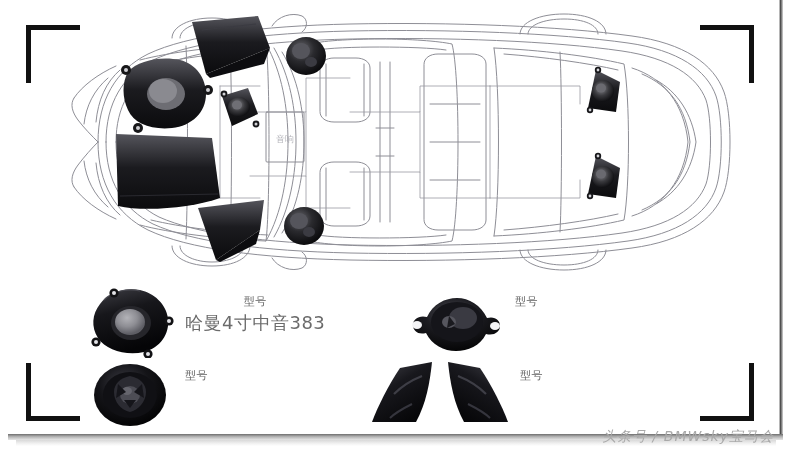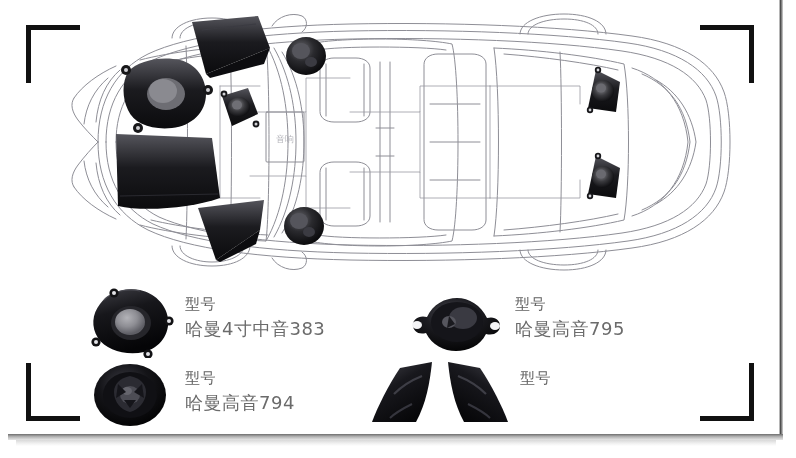--- a/index.html
+++ b/index.html
@@ -9,20 +9,21 @@
   }
   body {
     font-family: "DejaVu Sans", "Liberation Sans", sans-serif;
   }
   #page {
     position: relative;
     width: 796px;
     height: 458px;
     background: #ffffff;
     overflow: hidden;
+    text-align: center;
   }
   
   .edge-right {
     position: absolute;
     top: 0;
     right: 13px;
     width: 4px;
     height: 438px;
     background: linear-gradient(to right, #f2f2f2 0%, #4a4a4a 35%, #8f8f8f 70%, #d8d8d8 100%);
   }
@@ -85,21 +86,21 @@
   .legend-row { position: absolute; }
   .legend-photo { position: absolute; }
   .legend-text {
     position: absolute;
     color: #6b6b6b;
     font-size: 15px;
     line-height: 1.45;
     letter-spacing: 0.5px;
     white-space: nowrap;
   }
-  .legend-text .t1 { font-size: 15px; color: #5f5f5f; display: block; }
+  .legend-text .t1 { font-size: 11px; color: #5f5f5f; display: block; }
   .legend-text .t2 { font-size: 18px; color: #6b6b6b; display: block; }
 
   #watermark {
     position: absolute;
     right: 22px;
     top: 428px;
     font-size: 14px;
     color: #a9a9a9;
     letter-spacing: 1px;
     white-space: nowrap;
@@ -351,21 +352,20 @@
           <ellipse cx="12" cy="33" rx="5" ry="4" fill="#f4f4f6"></ellipse>
           <ellipse cx="90" cy="34" rx="5" ry="4" fill="#f4f4f6"></ellipse>
           <ellipse cx="52" cy="30" rx="26" ry="20" fill="#15151a"></ellipse>
           <ellipse cx="58" cy="26" rx="14" ry="11" fill="#3a3a42"></ellipse>
           <ellipse cx="44" cy="30" rx="7" ry="6" fill="#56565e"></ellipse>
           <path d="M44,24 L50,32 L42,36 Z" fill="#1a1a1f"></path>
         </svg>
       </div>
       <div class="legend-text" style="left:120px; top:12px;">
         <span class="t1">型号</span>
-        <span class="t2">哈曼高音795</span>
       </div>
     </div>
 
     <div class="legend-row" style="left:0px; top:78px;">
       <div class="legend-photo" style="left:28px; top:2px; width:84px; height:66px;">
         <svg viewBox="0 0 84 66" width="84" height="66">
           <defs>
             <radialGradient id="p3g" cx="42%" cy="32%" r="70%">
               <stop offset="0%" stop-color="#3c3c44"></stop>
               <stop offset="50%" stop-color="#141418"></stop>
@@ -378,21 +378,20 @@
                    C33,48 26,40 26,30 C26,22 32,16 42,14 Z" fill="#2b2b32"></path>
           <ellipse cx="42" cy="33" rx="10" ry="9" fill="#4d4d55"></ellipse>
           <ellipse cx="39" cy="29" rx="5" ry="4" fill="#65656d"></ellipse>
           <path d="M30,22 L38,30 L28,36 Z" fill="#15151a"></path>
           <path d="M54,22 L46,30 L56,36 Z" fill="#15151a"></path>
           <path d="M42,46 L36,38 L48,38 Z" fill="#15151a"></path>
         </svg>
       </div>
       <div class="legend-text" style="left:125px; top:8px;">
         <span class="t1">型号</span>
-        <span class="t2">哈曼高音794</span>
       </div>
     </div>
 
     <div class="legend-row" style="left:310px; top:78px;">
       <div class="legend-photo" style="left:0px; top:0px; width:140px; height:66px;">
         <svg viewBox="0 0 140 66" width="140" height="66">
           <defs>
             <linearGradient id="p4a" x1="0" y1="0" x2="0.6" y2="1">
               <stop offset="0%" stop-color="#45454d"></stop>
               <stop offset="45%" stop-color="#18181d"></stop>
@@ -432,13 +431,14 @@
   </div>
   <div class="bracket" id="bracket-br">
     <div class="h"></div>
     <div class="v"></div>
   </div>
 
   <div class="edge-right"></div>
   <div class="edge-bottom"></div>
   <div class="edge-bottom2"></div>
 
+  <div id="watermark">头条号 / BMWsky宝马会</div>
 </div>
 
 </body></html>

